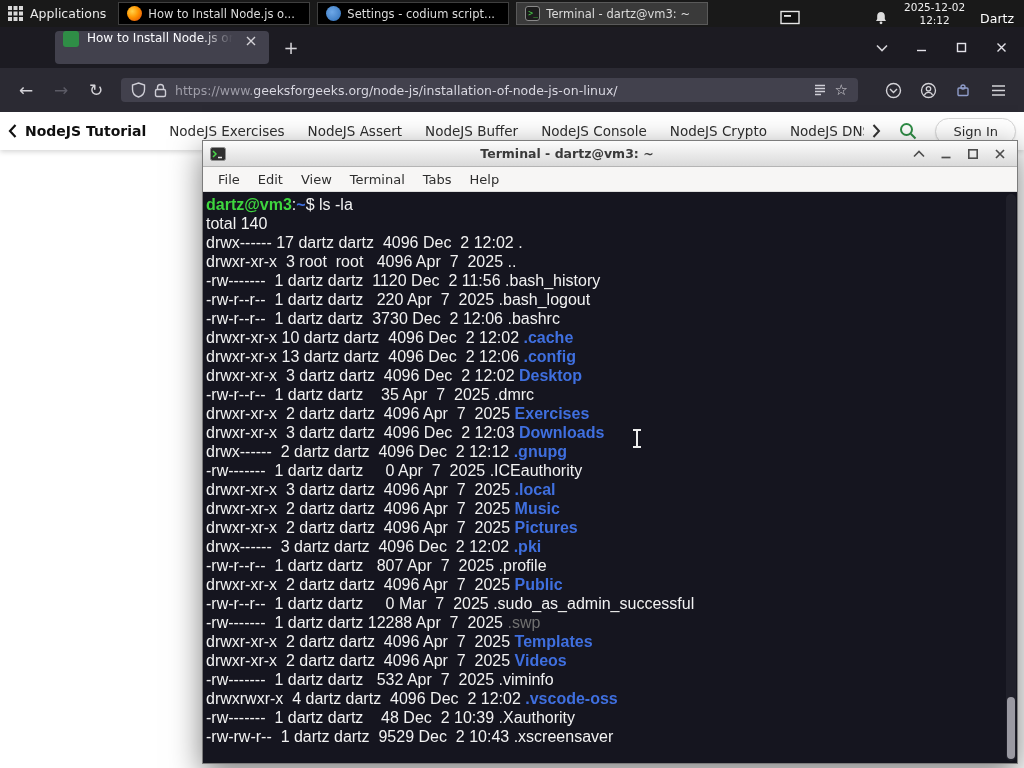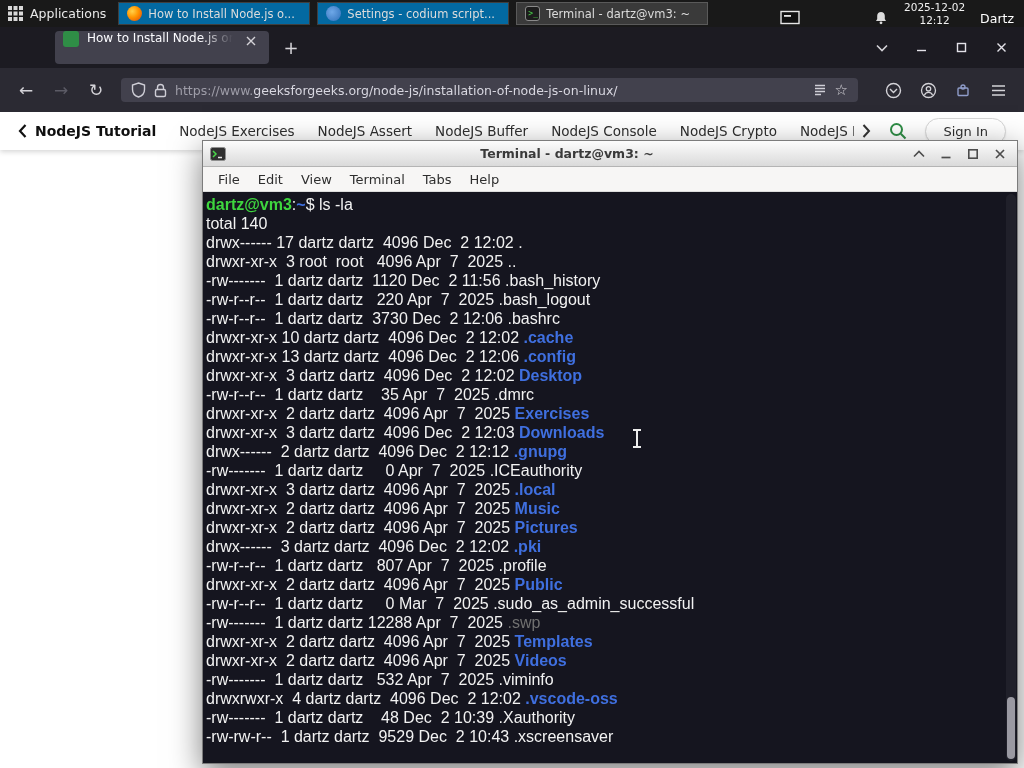--- a/index.html
+++ b/index.html
@@ -6,21 +6,21 @@
   html,body{width:1024px;height:768px;overflow:hidden;background:#fff;
     font-family:"DejaVu Sans","Liberation Sans",sans-serif}
   #screen{position:relative;width:1024px;height:768px;background:#fff}
 
   
   .taskbar{position:absolute;left:0;top:0;width:100%;height:27px;background:#191919;
     display:flex;align-items:center;color:#e8e8e8;z-index:50}
   .tb-apps{display:flex;align-items:center;gap:7px;padding:0 12px 0 8px;height:100%;font-size:12.5px}
   .tb-windows{display:flex;align-items:center;height:100%}
   .tb-win{display:flex;align-items:center;gap:6px;width:192px;height:23px;margin-right:7px;
-    padding:0 8px;background:#0369a1;border:1px solid #3f3f3f;font-size:11.5px;color:#dcdcdc;
+    padding:0 8px;background:#000000;border:1px solid #3f3f3f;font-size:11.5px;color:#dcdcdc;
     overflow:hidden;white-space:nowrap}
   .tb-win.active{background:#3a3a3a;border-color:#5a5a5a}
   .tb-win-label{overflow:hidden;white-space:nowrap}
   .app-icon{width:15px;height:15px;flex:0 0 15px;border-radius:3px;display:inline-block;position:relative}
   .app-icon.firefox{border-radius:50%;background:radial-gradient(circle at 35% 35%,#ffd24a 0%,#ff9500 45%,#e3590d 85%)}
   .app-icon.codium{border-radius:50%;background:radial-gradient(circle at 40% 40%,#6ea8e8,#2f6fb8)}
   .app-icon.terminal{background:#1d1d1d;border:1px solid #8a8a8a}
   .app-icon.terminal::after{content:">_";position:absolute;left:2px;top:1px;font-size:8px;line-height:11px;
     color:#49d649;font-family:"DejaVu Sans Mono","Liberation Mono",monospace}
   .tb-right{margin-left:auto;display:flex;align-items:flex-end;gap:15px;padding-right:10px}
@@ -53,21 +53,21 @@
   .urlbar{flex:1;height:16px;background:#42414d;border-radius:4px;display:flex;align-items:center;
     padding:12px 10px;gap:8px;margin:0 16px 0 6px;color:#cfced6;min-width:0}
   .url-text{font-size:12.5px;white-space:nowrap;overflow:hidden}
   .url-proto{color:#9e9da8}
   .url-rest{color:#d8d7e0}
   .urlbar .spacer{flex:1}
   .star-glyph{font-size:15px;color:#d4d3d8}
 
   
   .gfg-nav{position:absolute;left:0;top:112px;width:100%;height:38px;background:#fff;
-    display:flex;align-items:center;padding:0 18px;box-shadow:0 2px 5px rgba(0,0,0,.16);z-index:5}
+    display:flex;align-items:center;padding:0 8px;box-shadow:0 2px 5px rgba(0,0,0,.16);z-index:5}
   .gfg-items{display:flex;align-items:center;gap:23px;overflow:hidden;flex:1;white-space:nowrap;margin-left:8px}
   .gfg-item{font-size:13.5px;color:#2f2f2f}
   .gfg-item.bold{font-weight:bold;color:#0f0f0f;font-size:14px}
   .gfg-right{display:flex;align-items:center;gap:17px;margin-left:8px}
   .signin-btn{border:1px solid #d6d6d6;border-radius:18px;padding:5px 17px;font-size:13px;
     color:#2f2f2f;background:#fff;box-shadow:0 1px 2px rgba(0,0,0,.08)}
 
   .page-bg{position:absolute;left:0;top:150px;width:100%;height:618px;background:#fff;z-index:1}
 
   

